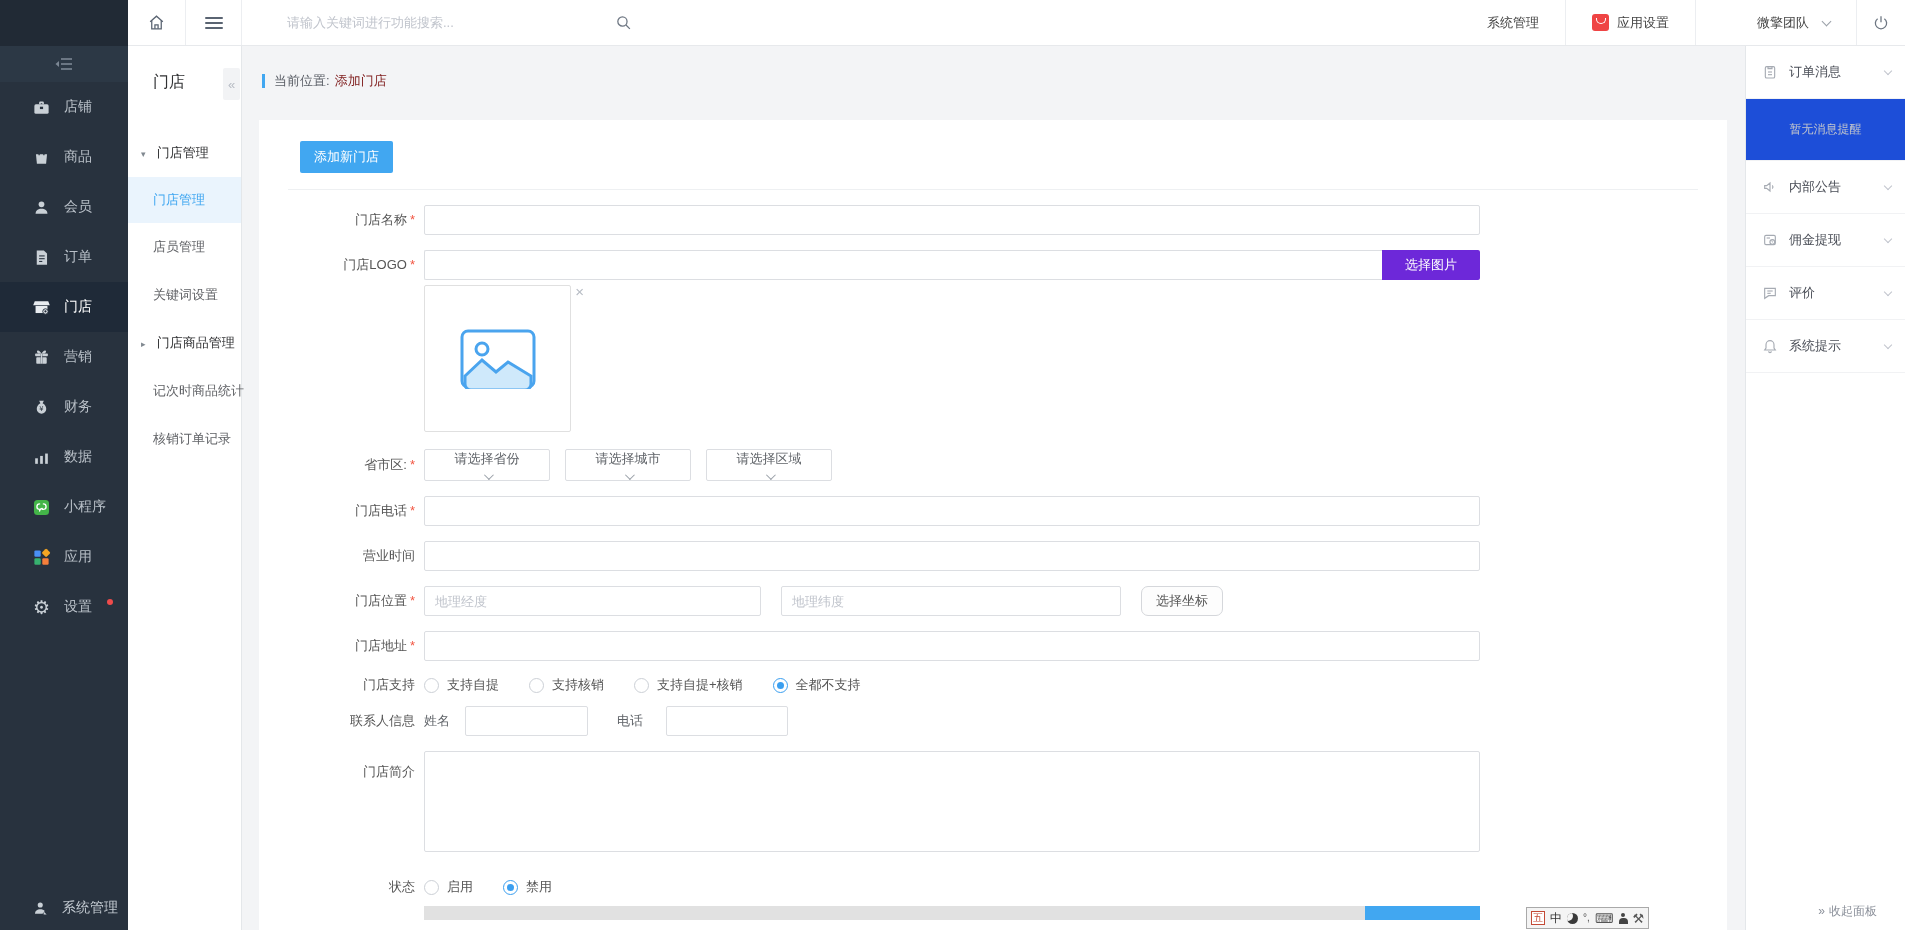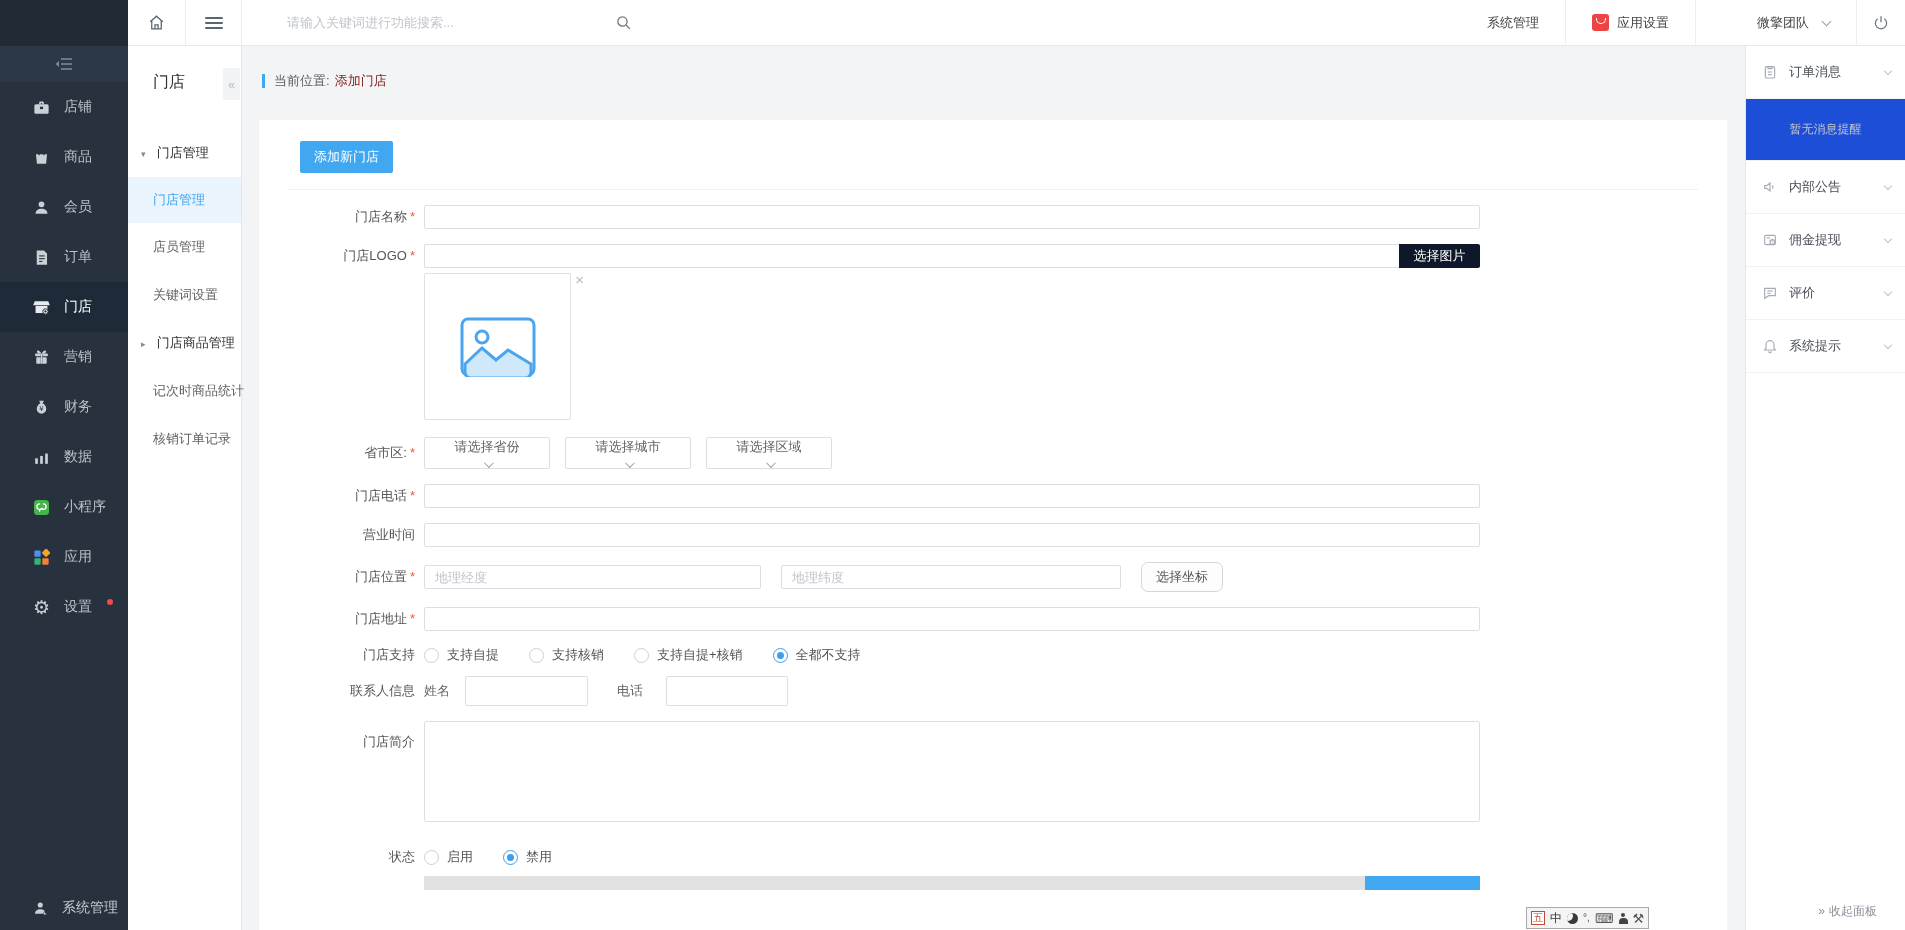--- a/index.html
+++ b/index.html
@@ -62,27 +62,27 @@
   .card { background:#fff; margin:30px 18px 0 17px; height:900px; padding:21px 29px 0 29px; }
   .btn-primary { display:inline-block; background:#41a7f1; color:#fff; font-size:13px; border:none;
     padding:7px 14px; border-radius:2px; cursor:pointer; font-family:inherit; }
   .card-head { border-bottom:1px solid #eef0f2; padding-bottom:16px;padding-left:12px; }
 
   
   .form { padding-top:15px; }
   .frow { display:flex; align-items:center; margin-bottom:15px; }
   .flabel { width:127px; flex:0 0 127px; text-align:right; font-size:13px; color:#555; margin-right:9px; white-space:nowrap; }
   .star { color:#f25643; margin-left:3px; }
-  .tin { height:24px; border:1px solid #dcdee2; border-radius:2px; background:#fff; font-size:13px;
+  .tin { height:30px; border:1px solid #dcdee2; border-radius:2px; background:#fff; font-size:13px;
     color:#333; padding:0 10px; outline:none; font-family:inherit; }
   .tin::placeholder { color:#c0c4cc; }
   .w-full { width:1056px; }
   .logo-group { display:flex; width:1056px; }
   .logo-group .tin { flex:1; border-right:none; border-radius:2px 0 0 2px; }
-  .btn-attach { width:81px; background:#0f172a; color:#fff; border:none; font-size:13px; cursor:pointer;
+  .btn-attach { width:98px; background:#6d28d9; color:#fff; border:none; font-size:13px; cursor:pointer;
     border-radius:0 2px 2px 0; font-family:inherit; }
   .img-row { margin:5px 0 17px 0; display:flex; }
   .img-holder { margin-left:136px; position:relative; width:147px; height:147px; border:1px solid #e0e0e0; border-radius:2px;
     display:flex; align-items:center; justify-content:center; background:#fff; }
   .img-close { position:absolute; top:-2px; right:-14px; color:#b7bcc4; font-size:15px; line-height:1; cursor:pointer; }
   .selbox { width:126px; height:32px; border:1px solid #dcdee2; border-radius:2px; background:#fff;
     display:flex; align-items:center; justify-content:space-between; padding:0 10px; font-size:13px; color:#5f6368;
     margin-right:15px; cursor:pointer;flex-direction:column; }
   .sel-arrow { width:7px; height:7px; border-right:1.3px solid #9aa0a8; border-bottom:1.3px solid #9aa0a8;
     transform:rotate(45deg) translateY(-2px); }

